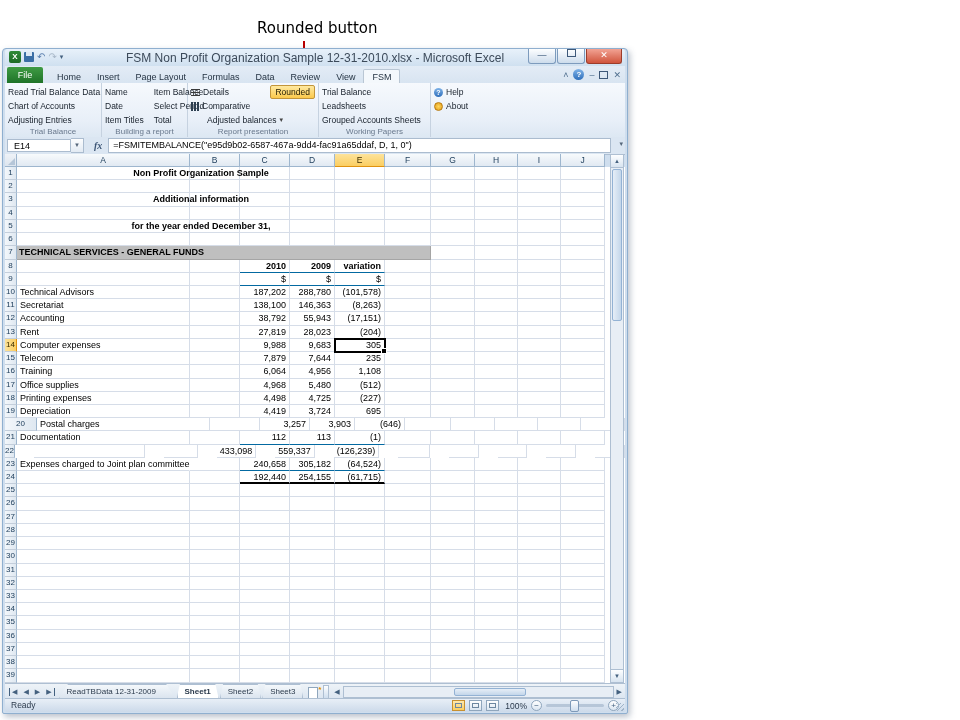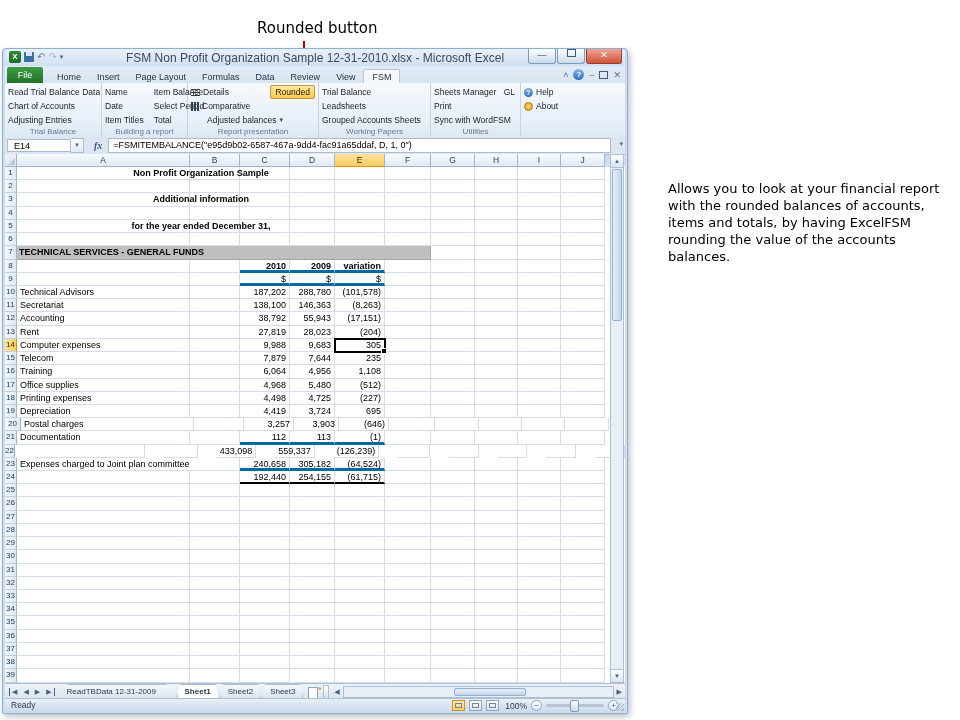--- a/index.html
+++ b/index.html
@@ -86,21 +86,21 @@
   .rowsarea{top:118px;height:516px;left:2px;background:#fff;overflow:hidden;}
   .srow{display:flex;position:relative;}
   .rhead{box-sizing:border-box;background:linear-gradient(to right,#f3f7fb,#dfe8f1);
          border-right:1px solid #9eb6ce;border-bottom:1px solid #c3cedb;
          font-size:8px;color:#23425f;text-align:center;}
   .rhead.sel{background:linear-gradient(to right,#fde39b,#fbce61);border-right:1px solid #e0920f;color:#3b2c00;}
   .cell{box-sizing:border-box;border-right:1px solid #d6dde8;border-bottom:1px solid #d6dde8;
         font-size:9px;color:#000;white-space:nowrap;padding:0 3px 0 3px;overflow:visible;}
   .cell.num{text-align:right;}
   .cell.noR{border-right-color:transparent;}
-  .cell.u1{border-bottom:3px solid #0369a1;}
+  .cell.u1{border-bottom:1px solid #0369a1;}
   .cell.u2{border-bottom:2px solid #000;}
   .cell.bold{font-weight:bold;}
   .ctr-span{position:absolute;text-align:center;font-weight:bold;font-size:9px;color:#000;}
   .band{box-sizing:border-box;background:#bfbfbf;border-right:1px solid #a5a5a5;border-bottom:1px solid #a5a5a5;
         font-weight:bold;font-size:9px;color:#000;white-space:nowrap;padding-left:2px;overflow:hidden;}
   .selbox{position:absolute;border:2px solid #000;box-sizing:border-box;background:transparent;}
   .selbox:after{content:"";position:absolute;right:-3px;bottom:-3px;width:4px;height:4px;background:#000;border:1px solid #fff;}
 
   
   .vscroll{top:105px;height:529px;right:3px;width:14px;background:#e8eef5;border:1px solid #aebfd2;box-sizing:border-box;}
@@ -234,29 +234,20 @@
         <span class="drop">▾</span>
       </div>
       <div class="glabel">Report presentation</div>
     </div>
     <div class="rgroup" style="width:112px">
       <div class="ritem">Trial Balance</div>
       <div class="ritem">Leadsheets</div>
       <div class="ritem">Grouped Accounts Sheets</div>
       <div class="glabel">Working Papers</div>
     </div>
-    <div class="rgroup" style="width:90px">
-      <div class="ritem" style="justify-content:space-between;padding-right:5px">
-        <span>Sheets Manager</span>
-        <span>GL</span>
-      </div>
-      <div class="ritem">Print</div>
-      <div class="ritem">Sync with WordFSM</div>
-      <div class="glabel">Utilities</div>
-    </div>
     <div class="rgroup" style="width:44px;border-right:none">
       <div class="ritem">
         <span class="help-circ" style="width:9px;height:9px;line-height:9px;font-size:7px">?</span>
         <span>Help</span>
       </div>
       <div class="ritem">
         <span class="medal"></span>
         <span>About</span>
       </div>
     </div>
@@ -524,21 +515,21 @@
         <div class="cell num" style="width: 50px; line-height: 12.23px;">4,419</div>
         <div class="cell num" style="width: 45px; line-height: 12.23px;">3,724</div>
         <div class="cell num" style="width: 50px; line-height: 12.23px;">695</div>
         <div class="cell" style="width: 46px; line-height: 12.23px;"></div>
         <div class="cell" style="width: 44px; line-height: 12.23px;"></div>
         <div class="cell" style="width: 43px; line-height: 12.23px;"></div>
         <div class="cell" style="width: 43px; line-height: 12.23px;"></div>
         <div class="cell" style="width: 44px; line-height: 12.23px;"></div>
       </div>
       <div class="srow" style="height: 13.23px;">
-        <div class="rhead" style="width: 16px; line-height: 12.23px; text-align: center;">20</div>
+        <div class="rhead" style="width: 32px; line-height: 12.23px; text-align: center;">20</div>
         <div class="cell" style="width: 173px; line-height: 12.23px;">Postal charges</div>
         <div class="cell" style="width: 50px; line-height: 12.23px;"></div>
         <div class="cell num" style="width: 50px; line-height: 12.23px;">3,257</div>
         <div class="cell num" style="width: 45px; line-height: 12.23px;">3,903</div>
         <div class="cell num" style="width: 50px; line-height: 12.23px;">(646)</div>
         <div class="cell" style="width: 46px; line-height: 12.23px;"></div>
         <div class="cell" style="width: 44px; line-height: 12.23px;"></div>
         <div class="cell" style="width: 43px; line-height: 12.23px;"></div>
         <div class="cell" style="width: 43px; line-height: 12.23px;"></div>
         <div class="cell" style="width: 44px; line-height: 12.23px;"></div>
@@ -841,14 +832,13 @@
       <div class="ztrack">
         <div class="zthumb"></div>
       </div>
       <div class="zbtn">+</div>
     </div>
     <div class="grip"></div>
   </div>
 </div>
 
 <div class="abs side-text">
-  <p>Allows you to look at your financial report with the rounded balances of accounts, items and totals, by having ExcelFSM rounding the value of the accounts balances.</p>
 </div>
 
 </body></html>

